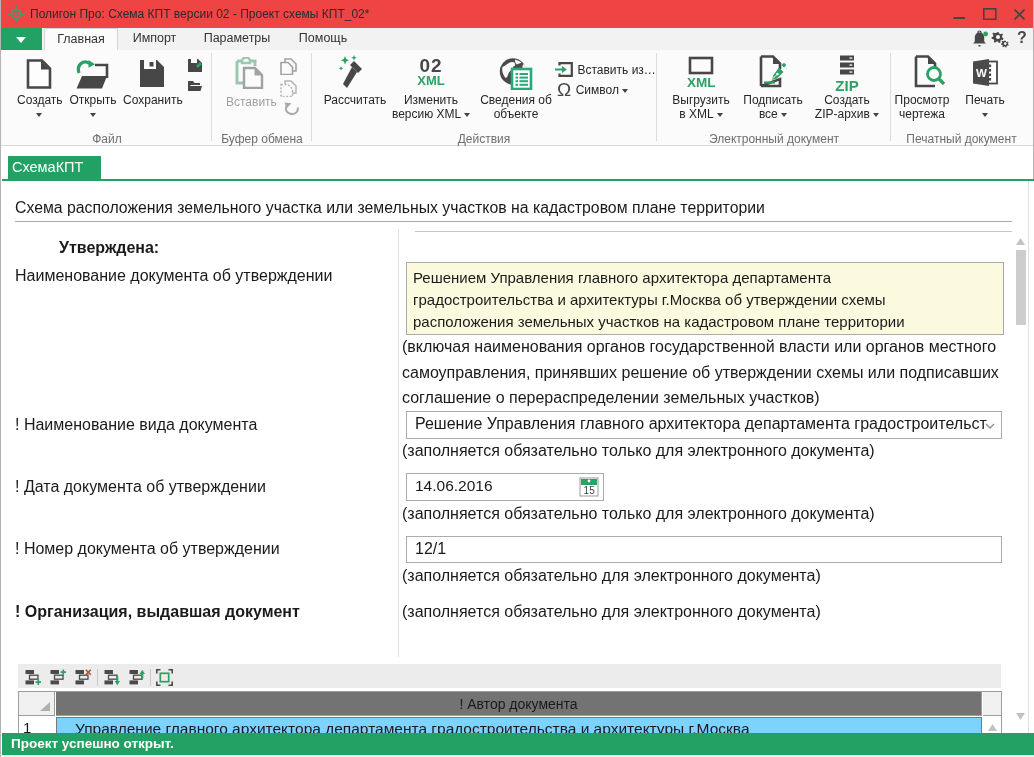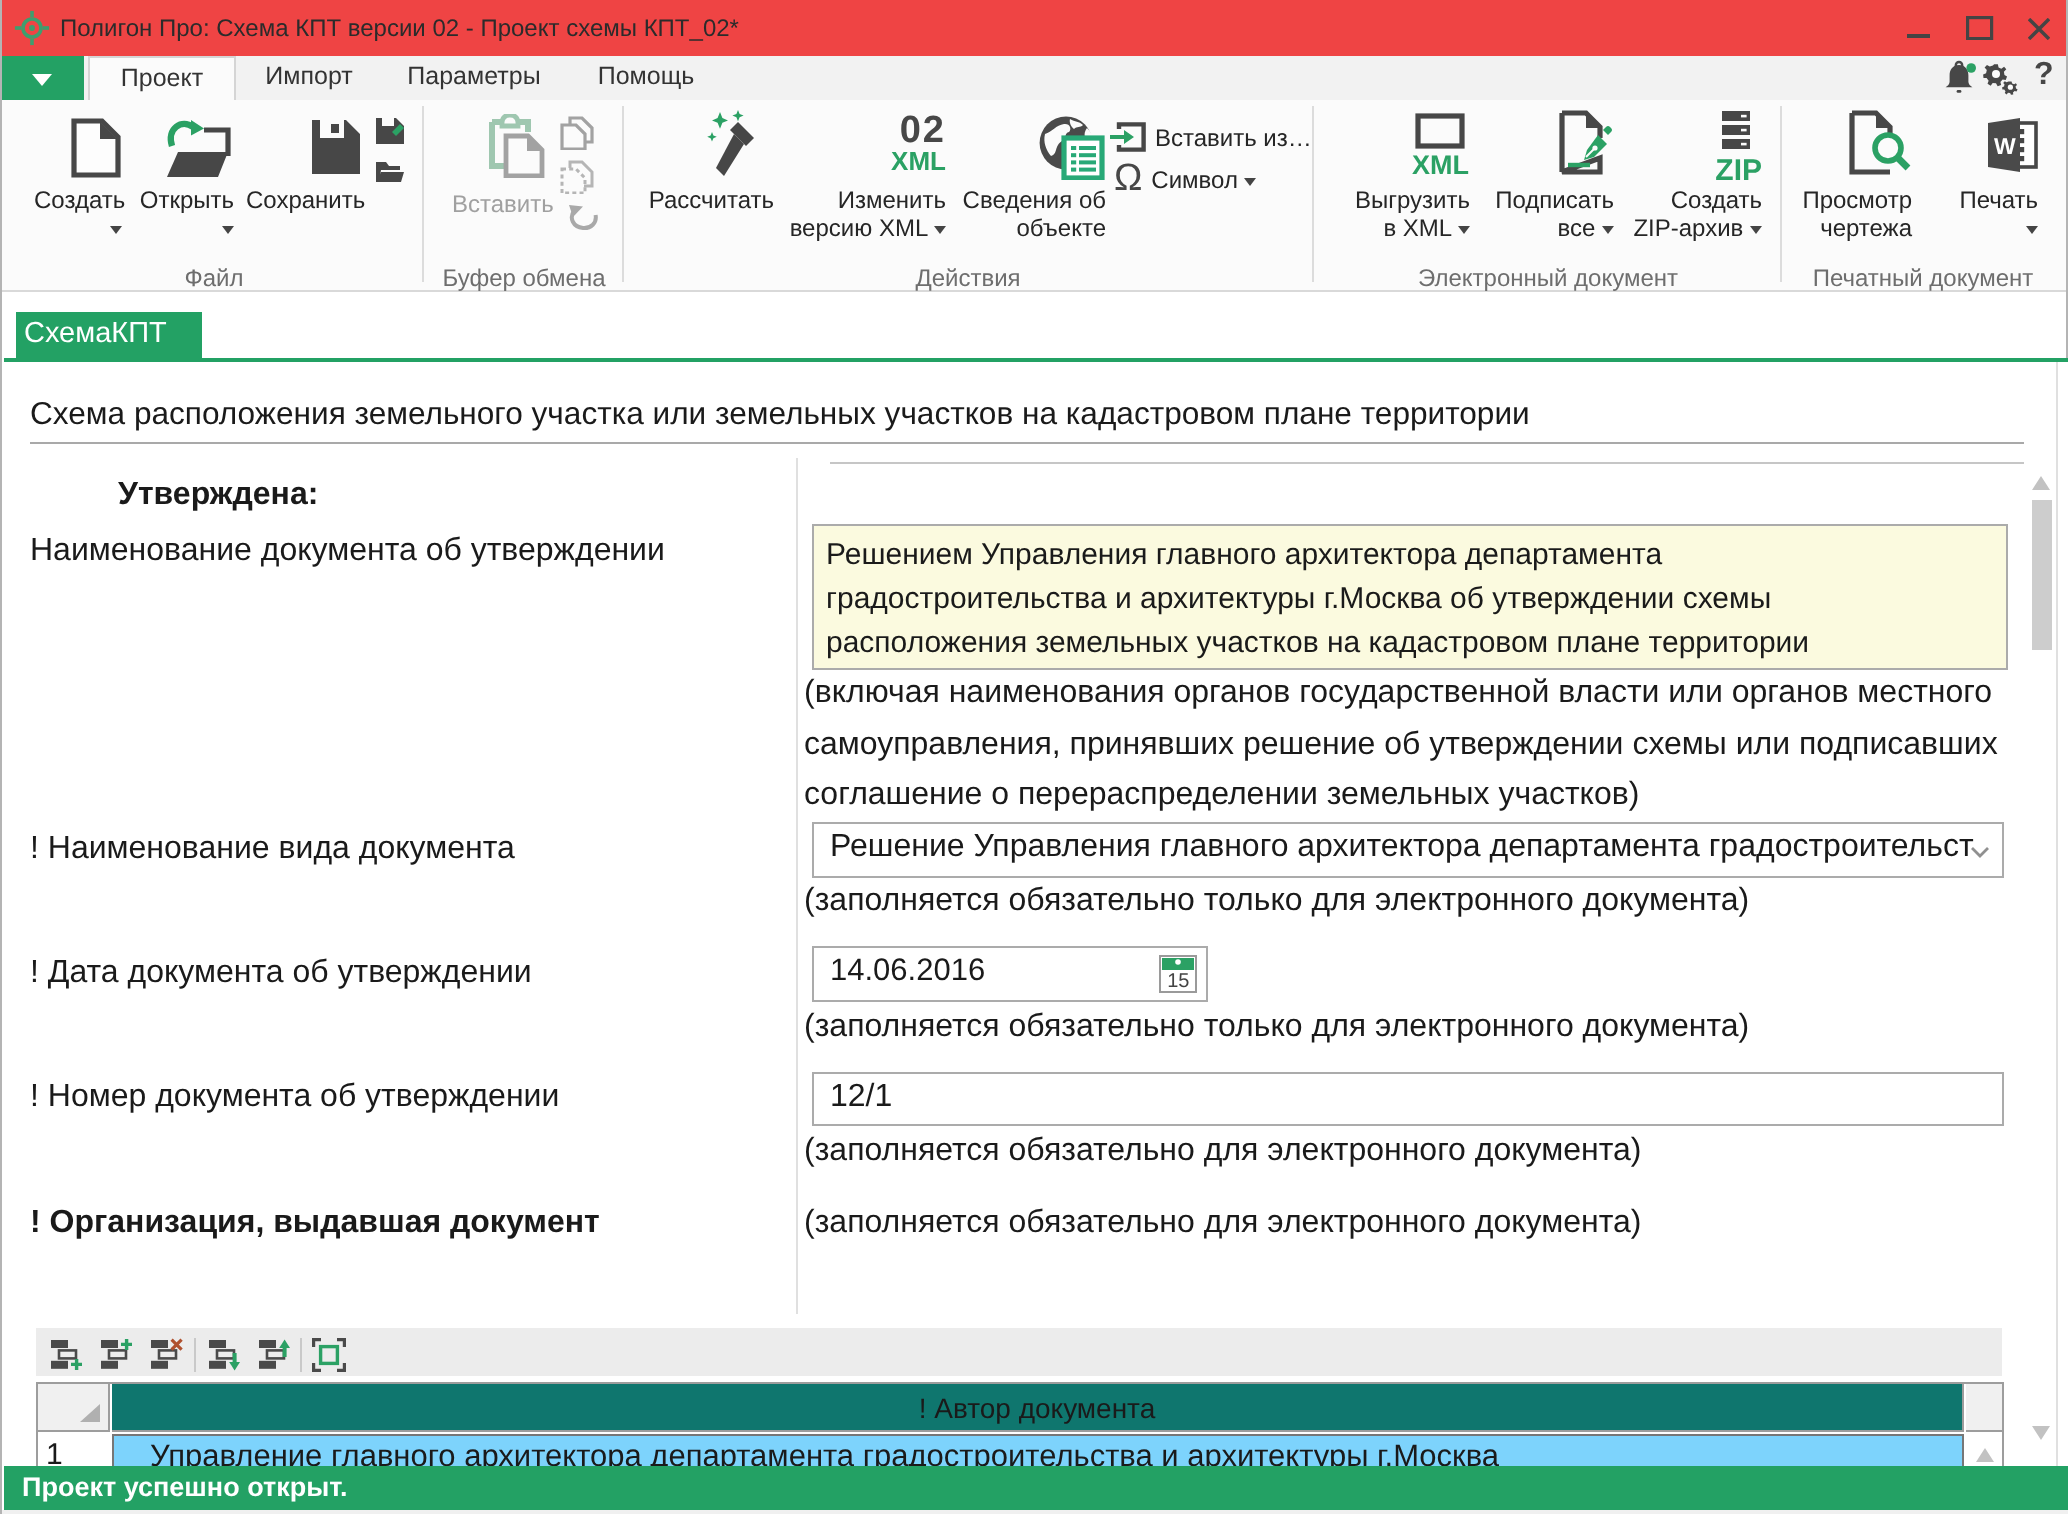--- a/index.html
+++ b/index.html
@@ -14,21 +14,21 @@
 
 #tabrow { position:absolute; left:0; top:28px; width:1032px; height:22px; background:#f2f2f2; }
 #greenbtn { position:absolute; left:0px; top:0px; width:41px; height:22px; background:#23a164; }
 #greenbtn svg { position:absolute; left:14px; top:8px; }
 .rtab { position:absolute; top:0; height:22px; font-size:12.5px; color:#333; text-align:center; line-height:21px; }
 #tab-active { left:43px; width:74px; background:#fbfbfb; border:1px solid #d5d5d5; border-bottom:none; }
 
 #ribbon { position:absolute; left:0; top:50px; width:1032px; height:96px; background:#fbfbfb; border-bottom:1px solid #d9d9d9; }
 .vsep { position:absolute; top:3px; height:88px; width:1px; background:#dcdcdc; }
 .grplabel { position:absolute; top:82px; font-size:12px; color:#6e6e6e; text-align:center; }
-.bigbtn { position:absolute; top:0; text-align:right; font-size:12px; color:#262626; }
+.bigbtn { position:absolute; top:0; text-align:center; font-size:12px; color:#262626; }
 .btnlabel { position:absolute; width:100%; top:43px; line-height:14px; font-size:12px; color:#262626; }
 .dis { color:#a0a0a0; }
 .smalltxt { font-size:12px; color:#262626; white-space:nowrap; }
 .darr { display:inline-block; width:0; height:0; border-left:3.5px solid transparent; border-right:3.5px solid transparent; border-top:4px solid #444; vertical-align:middle; }
 
 #doctab { position:absolute; left:7px; top:156px; width:93px; height:23px; background:#23a164; color:#fff; font-size:14.5px; line-height:23px; padding-left:4px; }
 #greenline { position:absolute; left:1px; top:179px; width:1032px; height:2px; background:#23a164; }
 
 #content { position:absolute; left:1px; top:181px; width:1032px; height:552px; background:#fff; }
 #hdr { position:absolute; left:13px; top:18px; font-size:15.8px; color:#1a1a1a; }
@@ -63,21 +63,21 @@
     <svg class="winbtn" style="left:1013px;top:9px" width="11" height="11" viewBox="0 0 11 11">
         <path d="M0.5 0.5 L10.5 10.5 M10.5 0.5 L0.5 10.5" stroke="#444" stroke-width="1.7"></path>
       </svg>
   </div>
   <div id="tabrow">
     <div id="greenbtn">
         <svg width="12" height="8" viewBox="0 0 12 8">
           <path d="M1 1 L11 1 L6 7 Z" fill="#fff"></path>
         </svg>
       </div>
-    <div class="rtab" id="tab-active">Проект</div>
+    <div class="rtab" id="tab-active">Главная</div>
     <div class="rtab" style="left:126px;width:55px;">Импорт</div>
     <div class="rtab" style="left:201px;width:70px;">Параметры</div>
     <div class="rtab" style="left:297px;width:50px;">Помощь</div>
 
     <svg class="winbtn" style="left:970px;top:2px" width="19" height="18" viewBox="0 0 19 18">
       <circle cx="8.5" cy="2.6" r="1.6" fill="none" stroke="#474747" stroke-width="1.2"></circle>
       <path d="M8.5 2.5 C5.2 2.5 3.8 5 3.8 7.8 L3.8 11 Q3.6 12.6 1.8 13.6 L15.2 13.6 Q13.4 12.6 13.2 11 L13.2 7.8 C13.2 5 11.8 2.5 8.5 2.5 Z" fill="#474747"></path>
       <rect x="7.3" y="15" width="2.4" height="1.4" rx="0.7" fill="#474747"></rect>
       <circle cx="14.6" cy="4" r="2.4" fill="#2ba164"></circle>
     </svg>
@@ -359,21 +359,21 @@
         </g>
       </svg>
     </div>
 
     <div style="position:absolute;left:16px;top:510px;width:984px;border:1px solid #9d9d9d;border-bottom:none;height:42px;overflow:hidden;">
       <div style="position:absolute;left:0;top:0;width:36px;height:24px;background:#f0f0f0;border-right:1px solid #9d9d9d;border-bottom:1px solid #9d9d9d;">
         <svg style="position:absolute;right:3px;bottom:3px" width="12" height="10" viewBox="0 0 12 10">
             <path d="M11 0 L11 9 L1 9 Z" fill="#b0b0b0"></path>
           </svg>
       </div>
-      <div style="position:absolute;left:37px;top:0;width:926px;height:24px;background:#0f766e;border-right:1px solid #9d9d9d;border-bottom:1px solid #9d9d9d;text-align:center;font-size:14px;color:#1a1a1a;line-height:24px;">! Автор документа</div>
+      <div style="position:absolute;left:37px;top:0;width:926px;height:24px;background:#737373;border-right:1px solid #9d9d9d;border-bottom:1px solid #9d9d9d;text-align:center;font-size:14px;color:#1a1a1a;line-height:24px;">! Автор документа</div>
       <div style="position:absolute;left:964px;top:0;width:19px;height:24px;background:#f0f0f0;border-bottom:1px solid #9d9d9d;"></div>
       <div style="position:absolute;left:0;top:25px;width:36px;height:22px;font-size:15px;color:#1a1a1a;text-align:left;padding:2px 0 0 4px;">1</div>
       <div style="position:absolute;left:37px;top:25px;width:926px;height:22px;border:1px solid #777;background:#7dd3fc;font-size:15.5px;color:#1a1a1a;padding:2px 18px;white-space:nowrap;overflow:hidden;">Управление главного архитектора департамента градостроительства и архитектуры г.Москва</div>
       <svg style="position:absolute;left:968px;top:31px" width="11" height="9" viewBox="0 0 11 9">
           <path d="M5.5 1 L10 8 L1 8 Z" fill="#c2c2c2"></path>
         </svg>
     </div>
   </div>
   <div id="status">Проект успешно открыт.</div>
   <div style="position:absolute;left:0;top:755px;width:1034px;height:2px;background:#f0f0f0;"></div>

